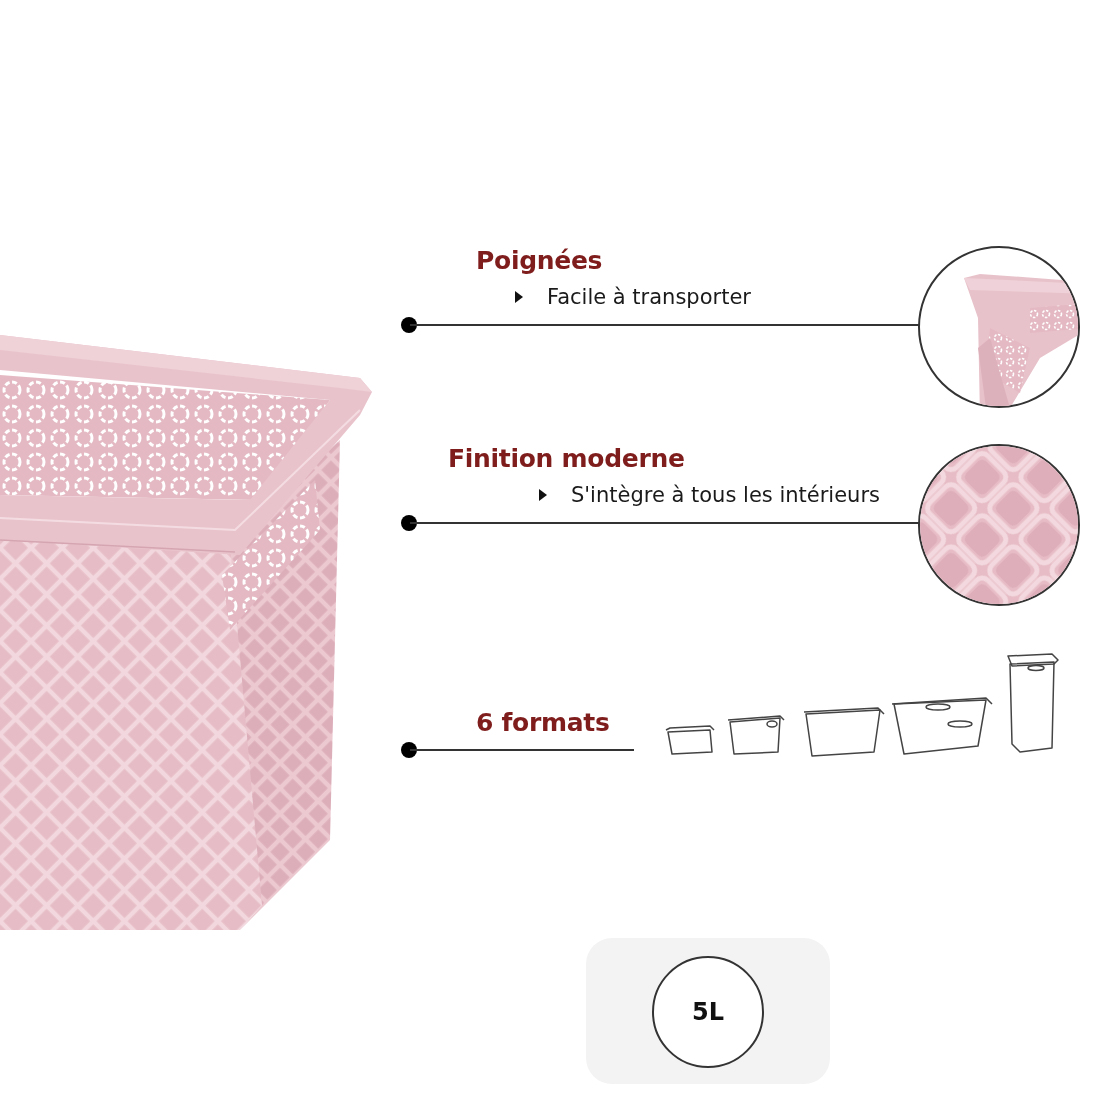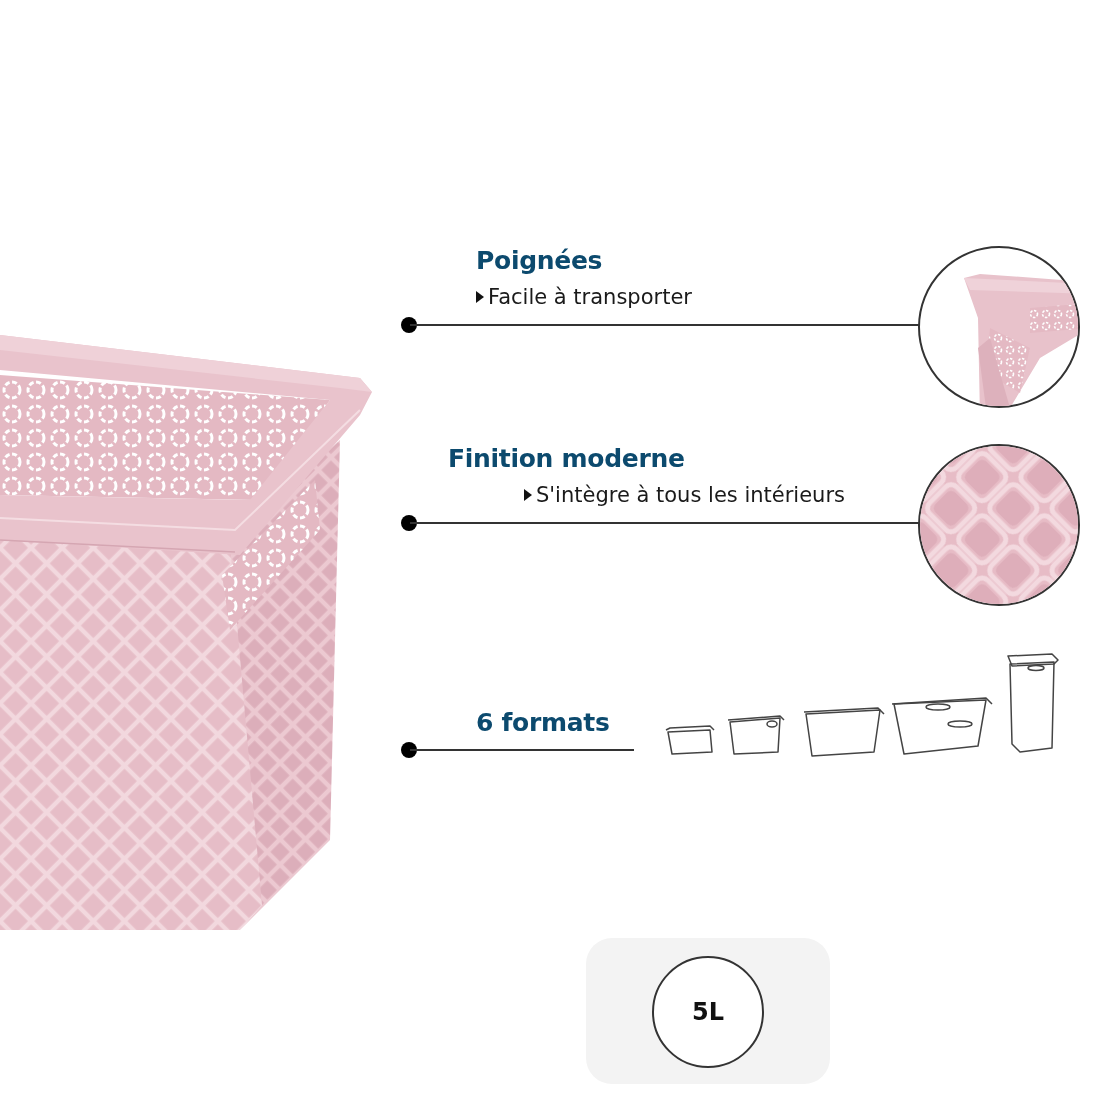--- a/index.html
+++ b/index.html
@@ -9,24 +9,24 @@
       font-family: "DejaVu Sans", "Liberation Sans", sans-serif;
       color: #111;
     }
     .abs { position: absolute; }
 
     
     #basket { left: 0; top: 330px; width: 390px; height: 600px; }
 
     
     .feature-title {
-      position: absolute; font-weight: bold; font-size: 25px; letter-spacing: -0.3px; color: #0c4a6e;
+      position: absolute; font-weight: bold; font-size: 25px; letter-spacing: -0.3px; color: #7f1d1d;
     }
     .feature-sub {
-      position: absolute; font-size: 21px; color: #1a1a1a; display: flex; align-items: center; gap: 4px;
+      position: absolute; font-size: 21px; color: #1a1a1a; display: flex; align-items: center; gap: 24px; margin-left: 39px;
     }
     .tri {
       width: 0; height: 0; border-top: 6px solid transparent; border-bottom: 6px solid transparent;
       border-left: 8px solid #111; display: inline-block;
     }
     .dot { position: absolute; width: 16px; height: 16px; border-radius: 50%; background: #000; }
     .line { position: absolute; height: 2px; background: #333; }
 
     .circle {
       position: absolute; width: 158px; height: 158px; border-radius: 50%;
@@ -98,21 +98,21 @@
       <path d="M44 30 L170 36 L170 46 L50 42 Z" fill="#efd2d9"></path>
       <path d="M110 60 L170 55 L170 80 L110 85 Z" fill="url(#holesS)"></path>
       <path d="M70 80 L110 100 L100 145 L66 125 Z" fill="url(#holesS)"></path>
       <path d="M58 100 L66 160 L90 160 L70 90 Z" fill="#ddb1bc"></path>
     </svg>
   </div>
 </div>
 
 <div>
   <div class="feature-title" style="left:448px; top:444px;">Finition moderne</div>
-  <div class="feature-sub" style="left:476px; top:483px;padding-left:48px;">
+  <div class="feature-sub" style="left:452px; top:483px;padding-left:48px;">
     <span class="tri"></span>
     <span>S'intègre à tous les intérieurs</span>
   </div>
   <div class="dot" style="left:401px; top:515px;"></div>
   <div class="line" style="left:410px; top:522px; width:510px;"></div>
   <div class="circle" style="left:918px; top:444px;">
     <svg width="158" height="158" viewBox="0 0 158 158">
       <defs>
         <pattern id="texBig" width="44" height="44" patternUnits="userSpaceOnUse" patternTransform="rotate(45)">
           <rect width="44" height="44" fill="#e7bcc6"></rect>

